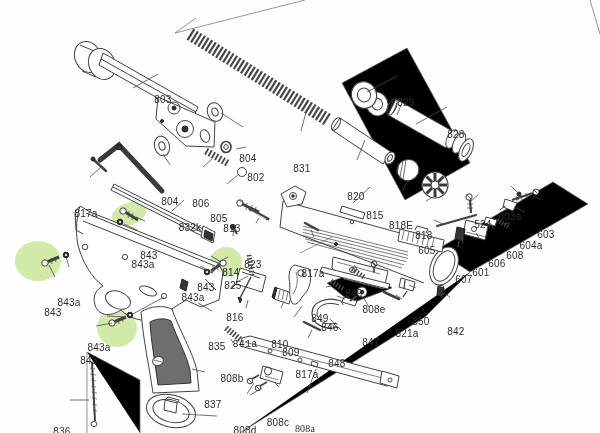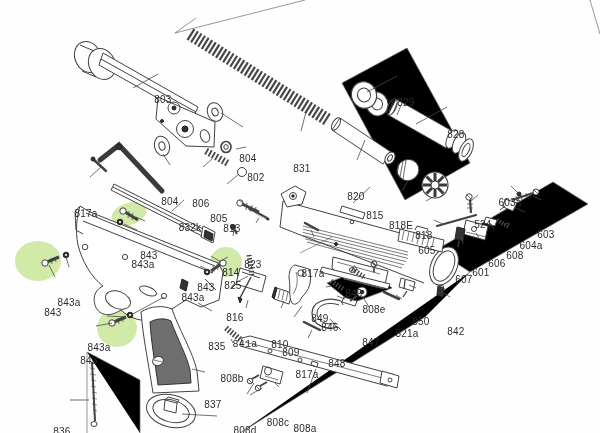--- a/index.html
+++ b/index.html
@@ -322,38 +322,38 @@
       <div class="lbl" style="left: 245px; top: 313px; font-family: Liberation Mono, monospace;">841a</div>
       <div class="lbl" style="left: 217px; top: 315px;">835</div>
       <div class="lbl" style="left: 280px; top: 313px;">810</div>
       <div class="lbl" style="left: 291px; top: 321px;">809</div>
       <div class="lbl" style="left: 62px; top: 400px;">836</div>
       <div class="lbl" style="left: 213px; top: 373px;">837</div>
       <div class="lbl" style="left: 227px; top: 417px;">837D</div>
       <div class="lbl" style="left: 232px; top: 347px;">808b</div>
       <div class="lbl" style="left: 245px; top: 399px;">808d</div>
       <div class="lbl" style="left: 278px; top: 391px;">808c</div>
-      <div class="lbl" style="left: 305px; top: 397px;">808a</div>
+      <div class="lbl" style="left: 305px; top: 397px; font-family: Liberation Serif, serif;">808a</div>
       <div class="lbl" style="left: 307px; top: 343px;">817a</div>
       <div class="lbl" style="left: 313px; top: 242px;">817a</div>
       <div class="lbl" style="left: 354px; top: 262px;">849</div>
       <div class="lbl" style="left: 320px; top: 287px;">849</div>
       <div class="lbl" style="left: 374px; top: 278px;">808e</div>
       <div class="lbl" style="left: 330px; top: 296px;">846</div>
       <div class="lbl" style="left: 371px; top: 311px;">847</div>
       <div class="lbl" style="left: 337px; top: 332px;">848</div>
       <div class="lbl" style="left: 421px; top: 290px;">850</div>
       <div class="lbl" style="left: 407px; top: 302px;">821a</div>
       <div class="lbl" style="left: 456px; top: 300px;">842</div>
       <div class="lbl" style="left: 427px; top: 219px;">605</div>
       <div class="lbl" style="left: 483px; top: 193px;">524</div>
       <div class="lbl" style="left: 464px; top: 248px;">607</div>
       <div class="lbl" style="left: 481px; top: 241px;">601</div>
       <div class="lbl" style="left: 497px; top: 232px;">606</div>
       <div class="lbl" style="left: 515px; top: 224px;">608</div>
       <div class="lbl" style="left: 531px; top: 214px;">604a</div>
       <div class="lbl" style="left: 546px; top: 203px;">603</div>
-      <div class="lbl" style="left: 510px; top: 171px;">603a</div>
+      <div class="lbl" style="left: 510px; top: 185px;">603a</div>
       <div class="lbl" style="left: 375px; top: 184px;">815</div>
       <div class="lbl" style="left: 401px; top: 194px;">818E</div>
       <div class="lbl" style="left: 424px; top: 204px;">818</div>
     </div>
 </div>
 
 </body></html>

